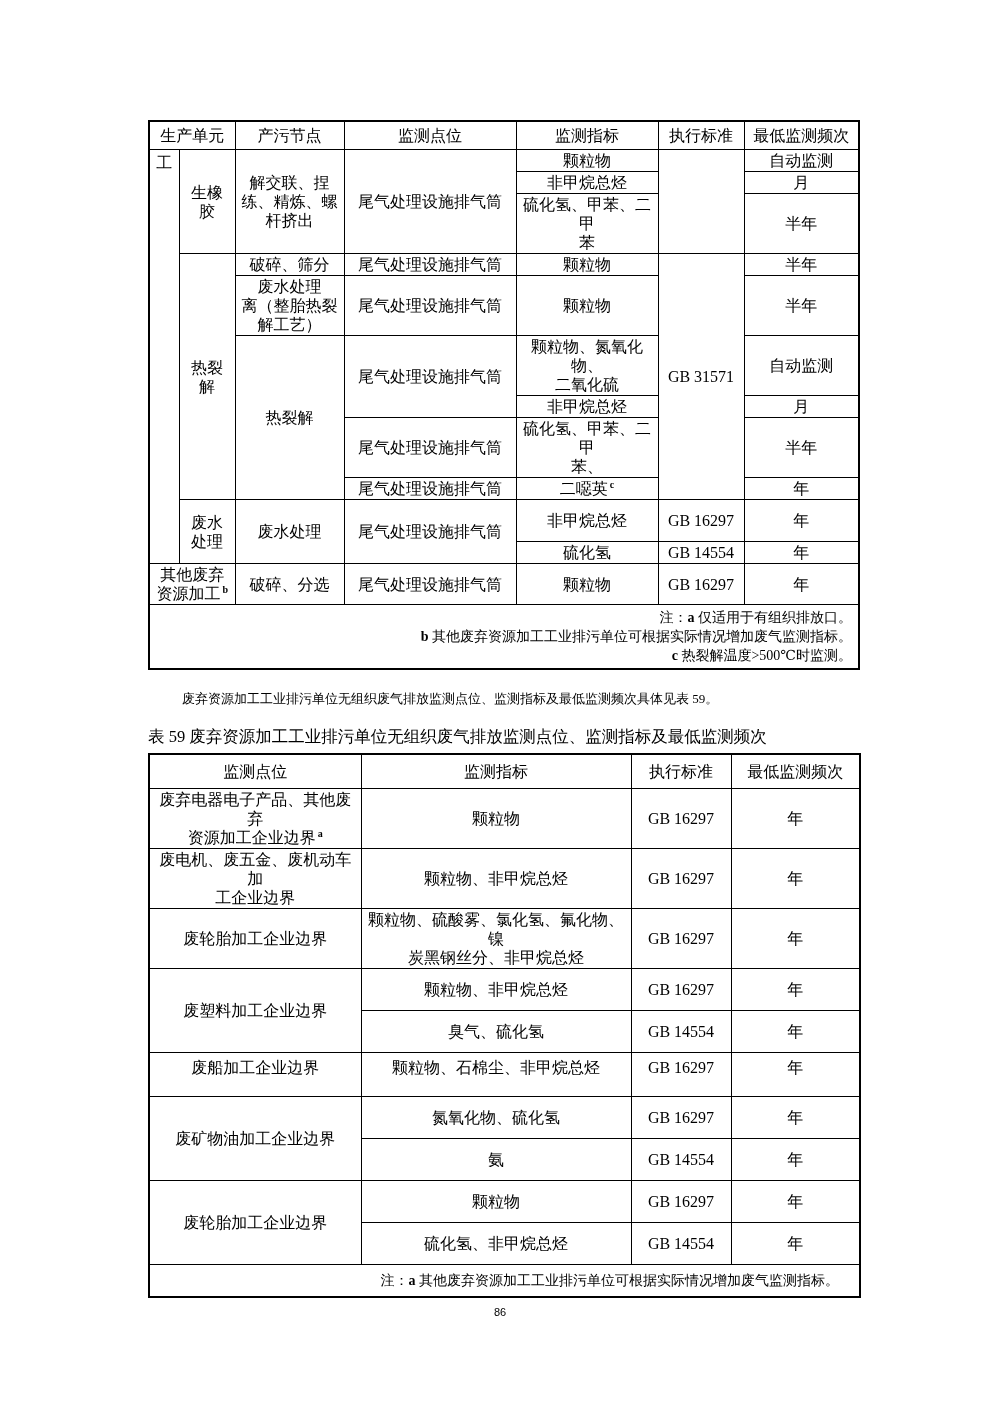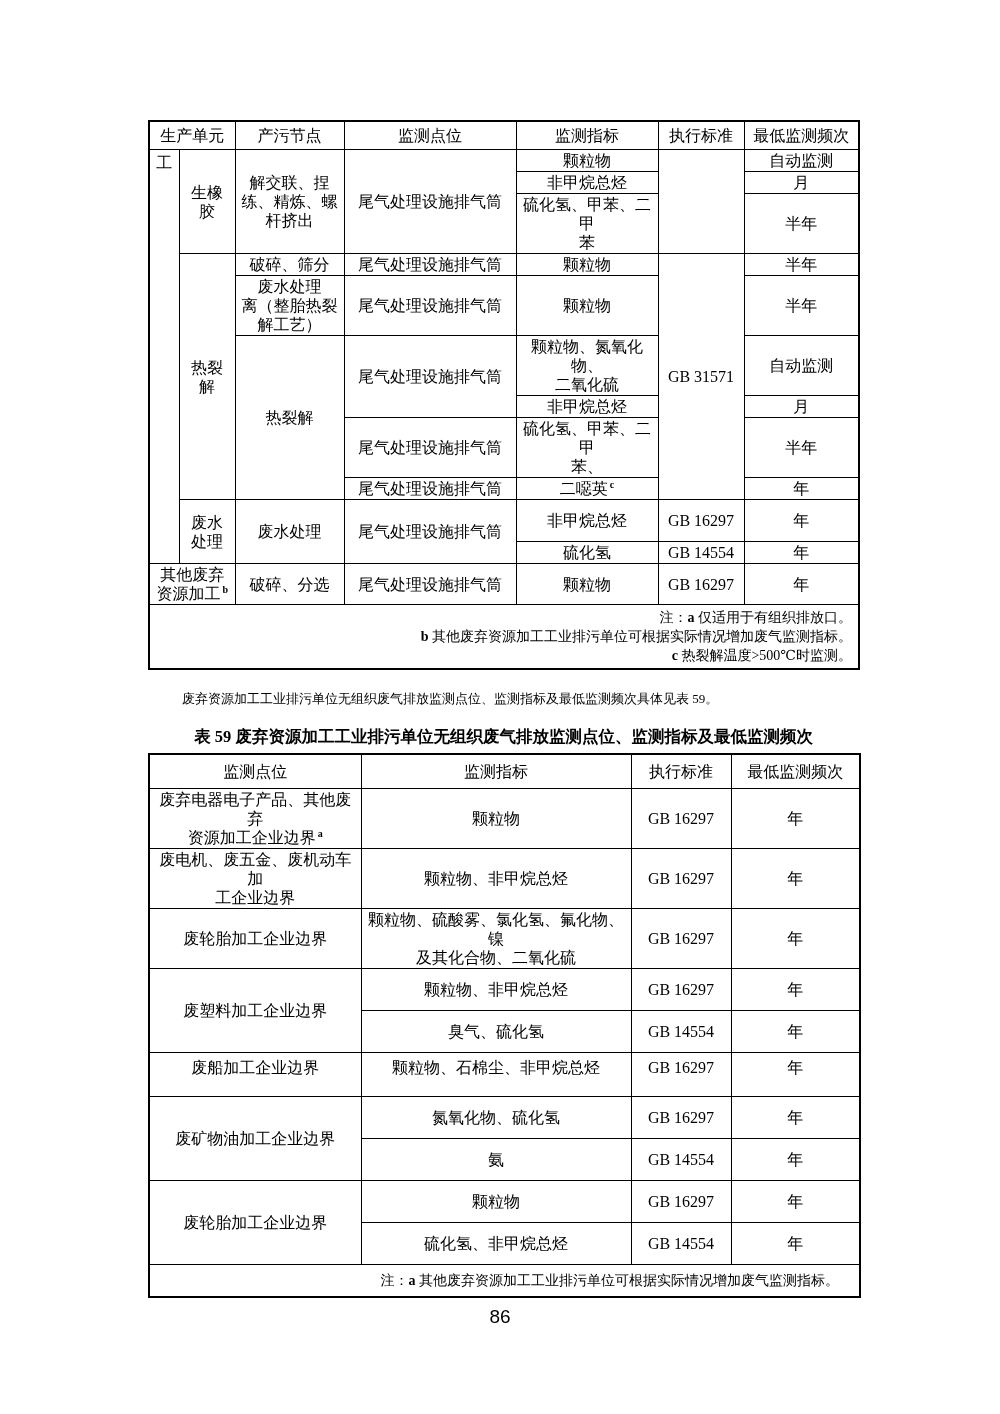--- a/index.html
+++ b/index.html
@@ -16,23 +16,23 @@
   td.vtop{vertical-align:top;padding-top:3px;}
   tr.tall td{padding-top:11px;padding-bottom:11px;}
   tr.mid td{padding-top:5px;padding-bottom:19px;}
   td.notes-cell{text-align:right;font-size:14px;line-height:19px;padding:3px 6px;white-space:normal;}
   td.notes-cell .note-line{margin:0;}
   td.notes-cell .indent{padding-left:28px;}
   td.notes-cell b{font-family:"Liberation Serif",serif;}
   sup{font-size:10px;line-height:0;font-weight:bold;margin-left:2px;}
   .section-heading{font-size:17px;font-weight:bold;margin:20px 0 0 8px;}
   .body-text{font-size:13px;line-height:30px;margin:14px 0 0 0;text-indent:34px;}
-  .table-title{font-size:16.5px;font-weight:bold;text-align:center;margin:12px 0 5px 0;}
+  .table-title{font-size:16.5px;font-weight:normal;text-align:left;margin:12px 0 5px 0;}
   .page-number{position:absolute;top:1306px;left:0;width:1000px;text-align:center;
-    font-size:19px;font-family:"Liberation Sans","DejaVu Sans",sans-serif;}
+    font-size:11px;font-family:"Liberation Sans","DejaVu Sans",sans-serif;}
   #tbl59 th{padding:7px 2px;}
   #tbl59 td.notes-cell{padding:6px 20px;}
 </style>
 </head>
 <body>
 
 <div class="content">
 
   <table id="tbl1">
     <colgroup>
@@ -179,21 +179,21 @@
         <tr>
           <td>废电机、废五金、废机动车加
 工企业边界</td>
           <td>颗粒物、非甲烷总烃</td>
           <td>GB 16297</td>
           <td>年</td>
         </tr>
         <tr>
           <td>废轮胎加工企业边界</td>
           <td>颗粒物、硫酸雾、氯化氢、氟化物、镍
-及其化合物、二氧化硫</td>
+炭黑钢丝分、非甲烷总烃</td>
           <td>GB 16297</td>
           <td>年</td>
         </tr>
         <tr class="tall">
           <td rowspan="2">废塑料加工企业边界</td>
           <td>颗粒物、非甲烷总烃</td>
           <td>GB 16297</td>
           <td>年</td>
         </tr>
         <tr class="tall">

